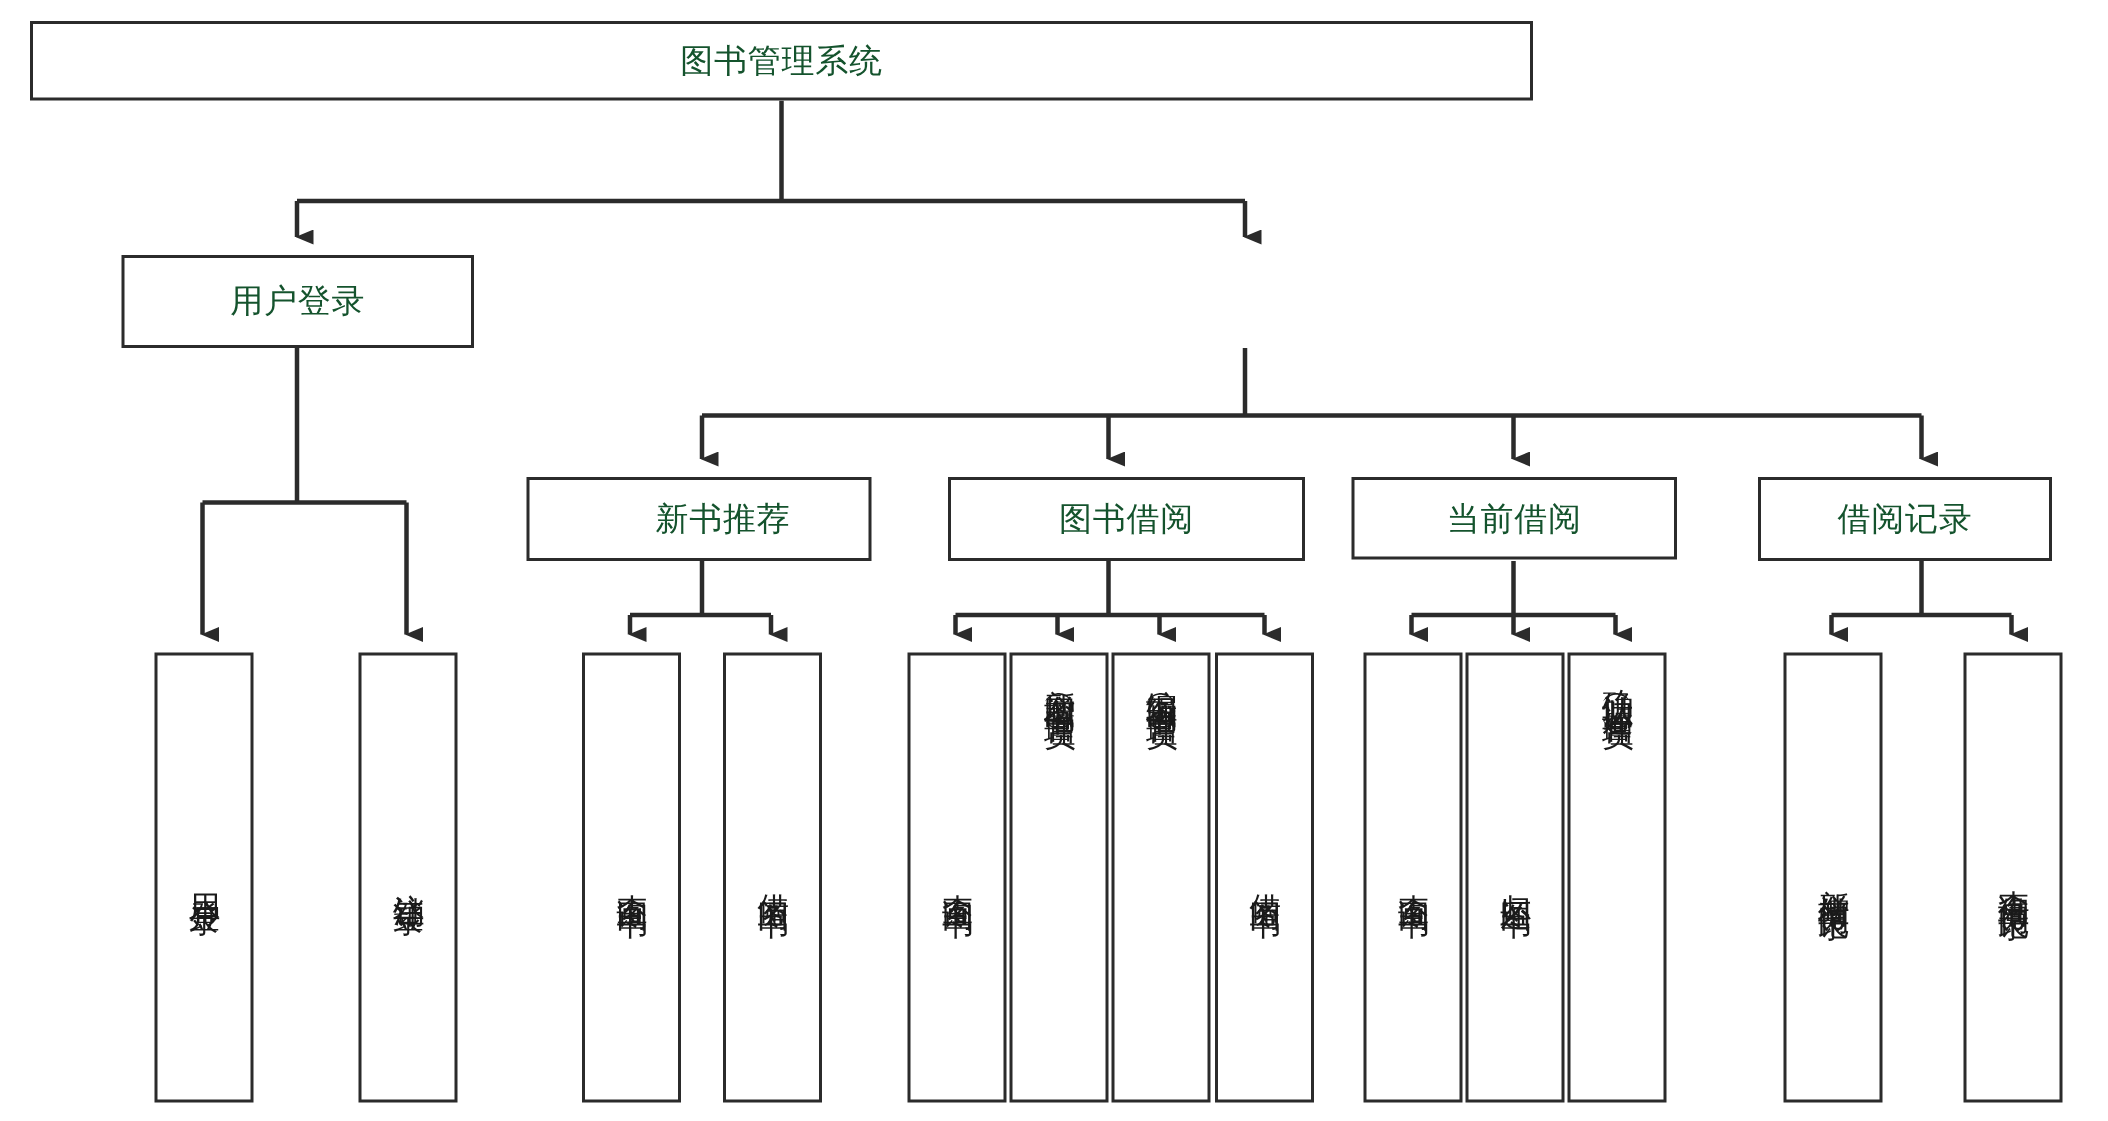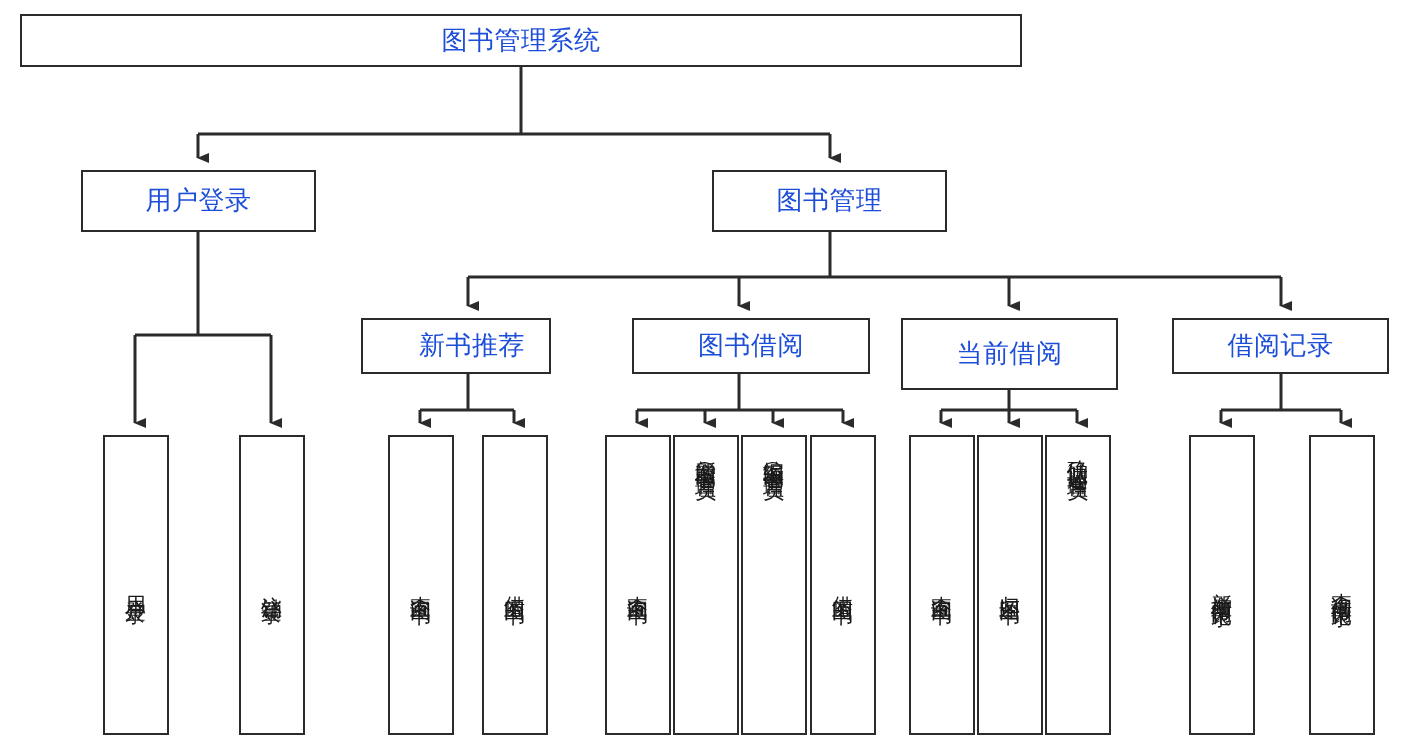--- a/index.html
+++ b/index.html
@@ -21,22 +21,22 @@
   .node {
     position: absolute;
     box-sizing: border-box;
     background: #ffffff;
     border: 2.5px solid #2b2b2b;
     display: flex;
     align-items: center;
     justify-content: center;
   }
   .node .label {
-    color: #1d4ed8;
-    font-size: 26px;
+    color: #14532d;
+    font-size: 22px;
     line-height: 1.05;
     letter-spacing: 0.5px;
     white-space: nowrap;
   }
   
   .leaf {
     position: absolute;
     box-sizing: border-box;
     background: #ffffff;
     border: 2.5px solid #2b2b2b;
@@ -131,34 +131,31 @@
     </g>
   </svg>
 
   <div class="node" style="left:20px; top:14px; width:1002px; height:53px;">
     <span class="label">图书管理系统</span>
   </div>
 
   <div class="node" style="left:81px; top:170px; width:235px; height:62px;">
     <span class="label">用户登录</span>
   </div>
-  <div class="node" style="left:712px; top:170px; width:235px; height:62px;">
-    <span class="label">图书管理</span>
-  </div>
-
-  <div class="node" style="left:361px; top:318px; width:190px; height:56px;padding-left:32px;">
+
+  <div class="node" style="left:351px; top:318px; width:230px; height:56px;padding-left:32px;">
     <span class="label">新书推荐</span>
   </div>
   <div class="node" style="left:632px; top:318px; width:238px; height:56px;">
     <span class="label">图书借阅</span>
   </div>
-  <div class="node" style="left:901px; top:318px; width:217px; height:72px;">
+  <div class="node" style="left:901px; top:318px; width:217px; height:55px;">
     <span class="label">当前借阅</span>
   </div>
-  <div class="node" style="left:1172px; top:318px; width:217px; height:56px;">
+  <div class="node" style="left:1172px; top:318px; width:196px; height:56px;">
     <span class="label">借阅记录</span>
   </div>
 
   <div class="leaf centered" style="left:103px; top:435px; width:66px; height:300px;">
     <span class="vlabel">用户登录</span>
   </div>
   <div class="leaf centered" style="left:239px; top:435px; width:66px; height:300px;">
     <span class="vlabel">注销登录</span>
   </div>
 

